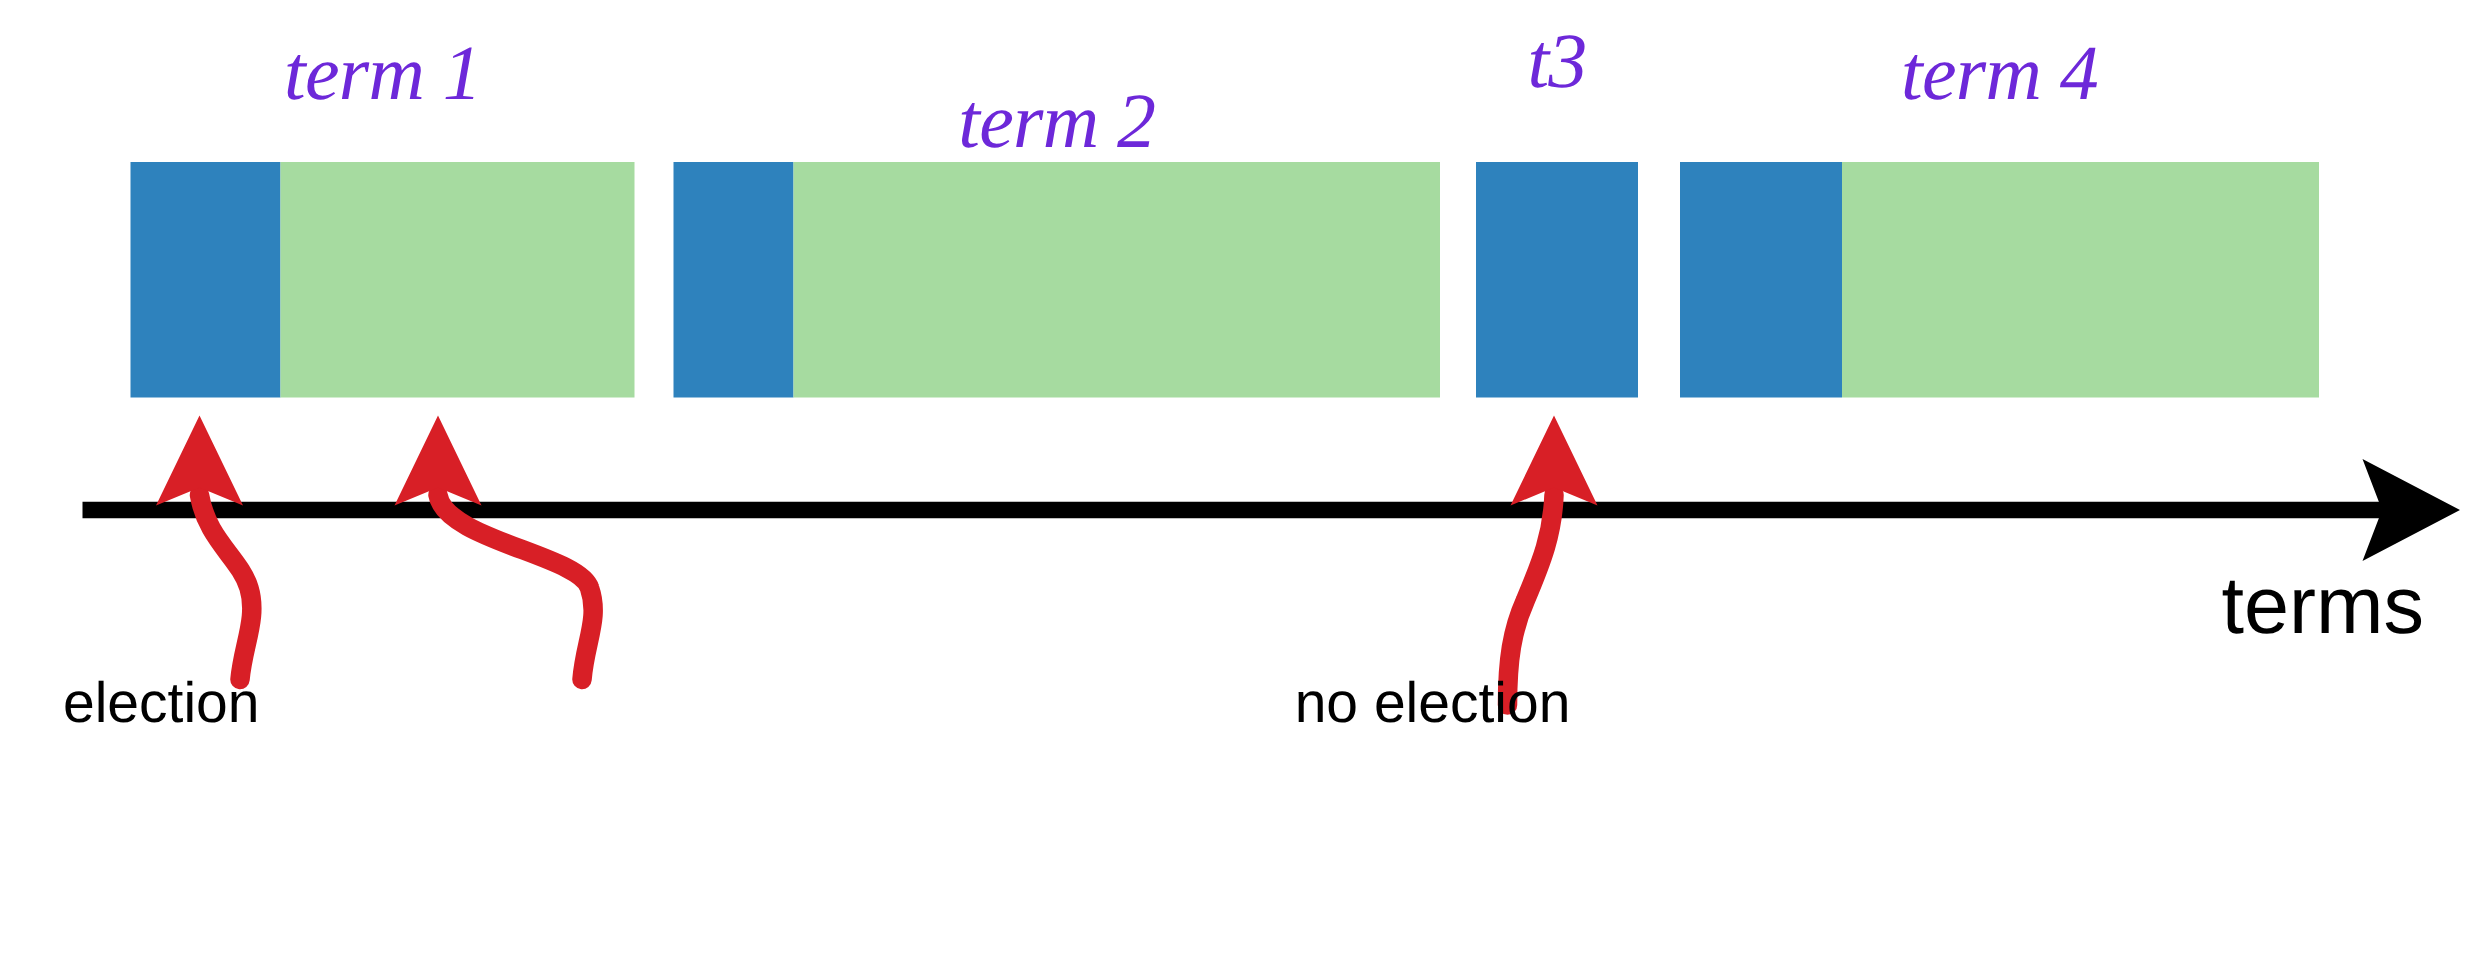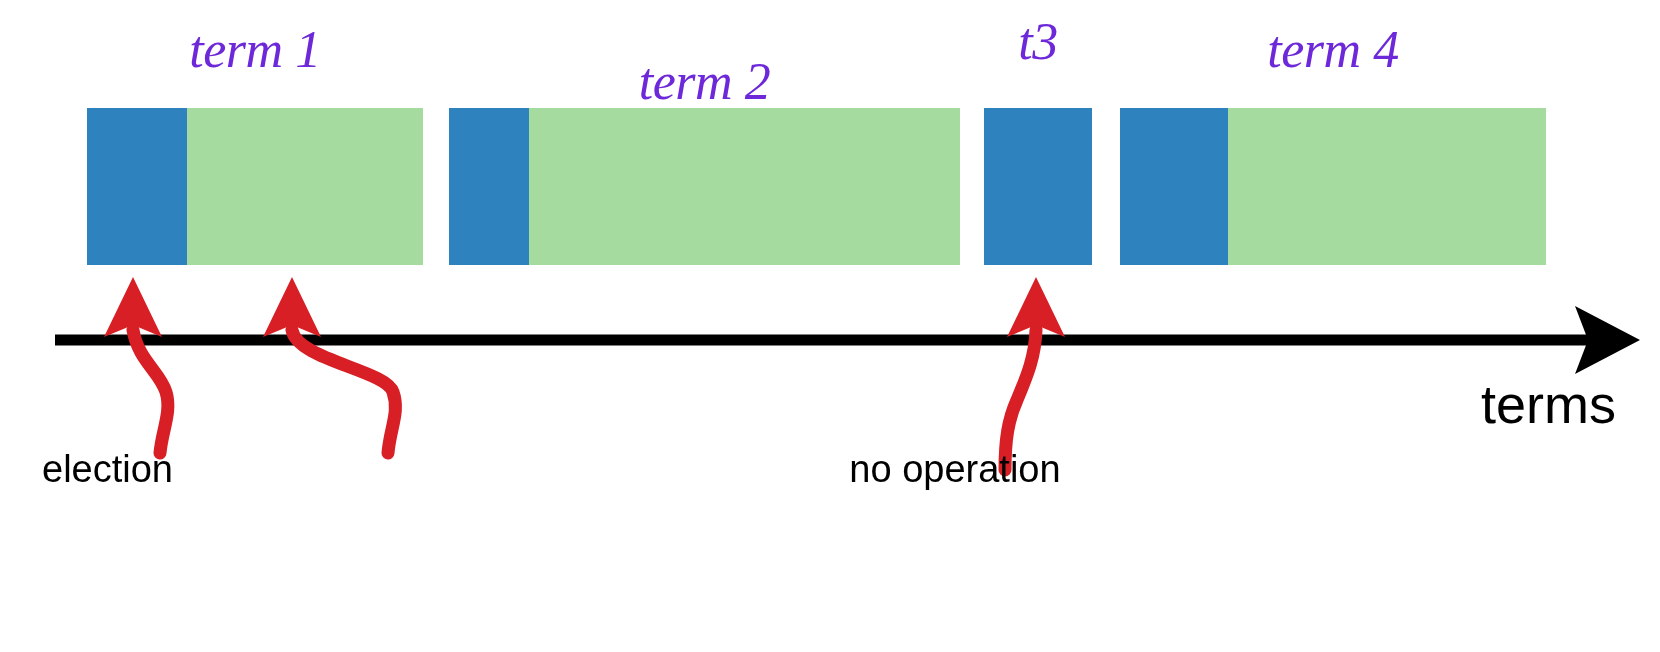--- a/index.html
+++ b/index.html
@@ -133,16 +133,16 @@
   </svg>
 
   <div class="axis-caption">terms</div>
 
   <div class="annot" style="left:42px; top:450px;">
     <span class="ln">election</span>
   </div>
 
 
   <div class="annot center" style="left:755px; top:450px; width:400px;">
-    <span class="ln">no operation</span>
+    <span class="ln">no election</span>
   </div>
 
 </div>
 
 </body></html>

